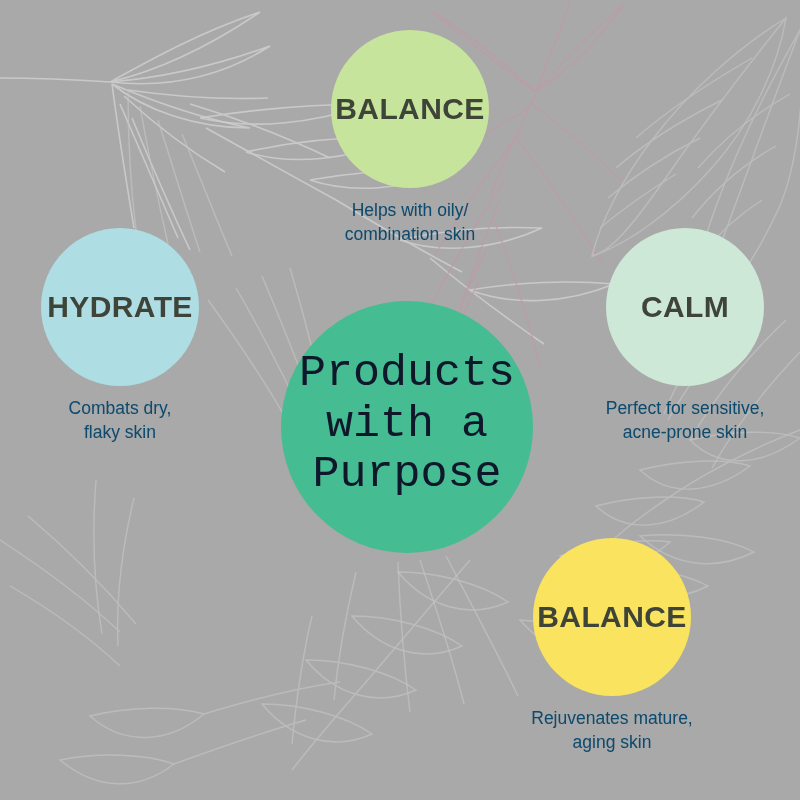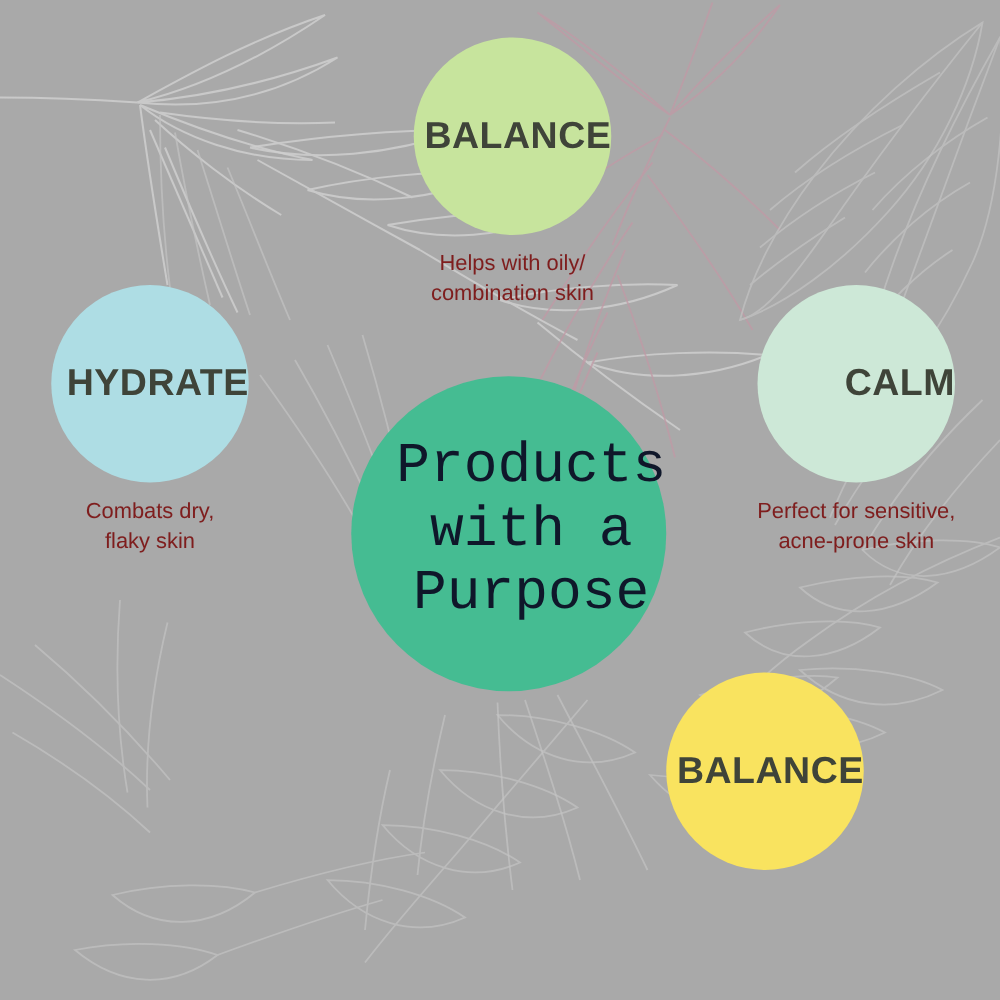--- a/index.html
+++ b/index.html
@@ -33,34 +33,34 @@
     position:absolute;
     display:flex;
     flex-direction:column;
     align-items:center;
   }
 
   .bubble {
     border-radius:50%;
     display:flex;
     align-items:center;
-    justify-content:flex-end;
+    justify-content:center;
     position:relative;
   }
 
   .bubble-label {
     font-weight:bold;
     color:#3f4439;
     letter-spacing:0.4px;
     white-space:nowrap;
     line-height:1;
   }
 
   .caption {
-    color:#7f1d1d;
+    color:#0c4a6e;
     text-align:center;
     font-size:17.5px;
     line-height:1.35;
     margin-top:11px;
     white-space:pre-line;
     text-shadow:0 0 1px rgba(0,0,0,0.05);
   }
 
   
   #center-node {
@@ -268,15 +268,17 @@
 flaky skin</div>
   </div>
 
   <div class="node" id="shine-node">
   </div>
 
   <div class="node" id="timeless-node">
     <div class="bubble" id="timeless-bubble">
       <span class="bubble-label">BALANCE</span>
     </div>
+    <div class="caption">Rejuvenates mature,
+aging skin</div>
   </div>
 
 </div>
 
 </body></html>

